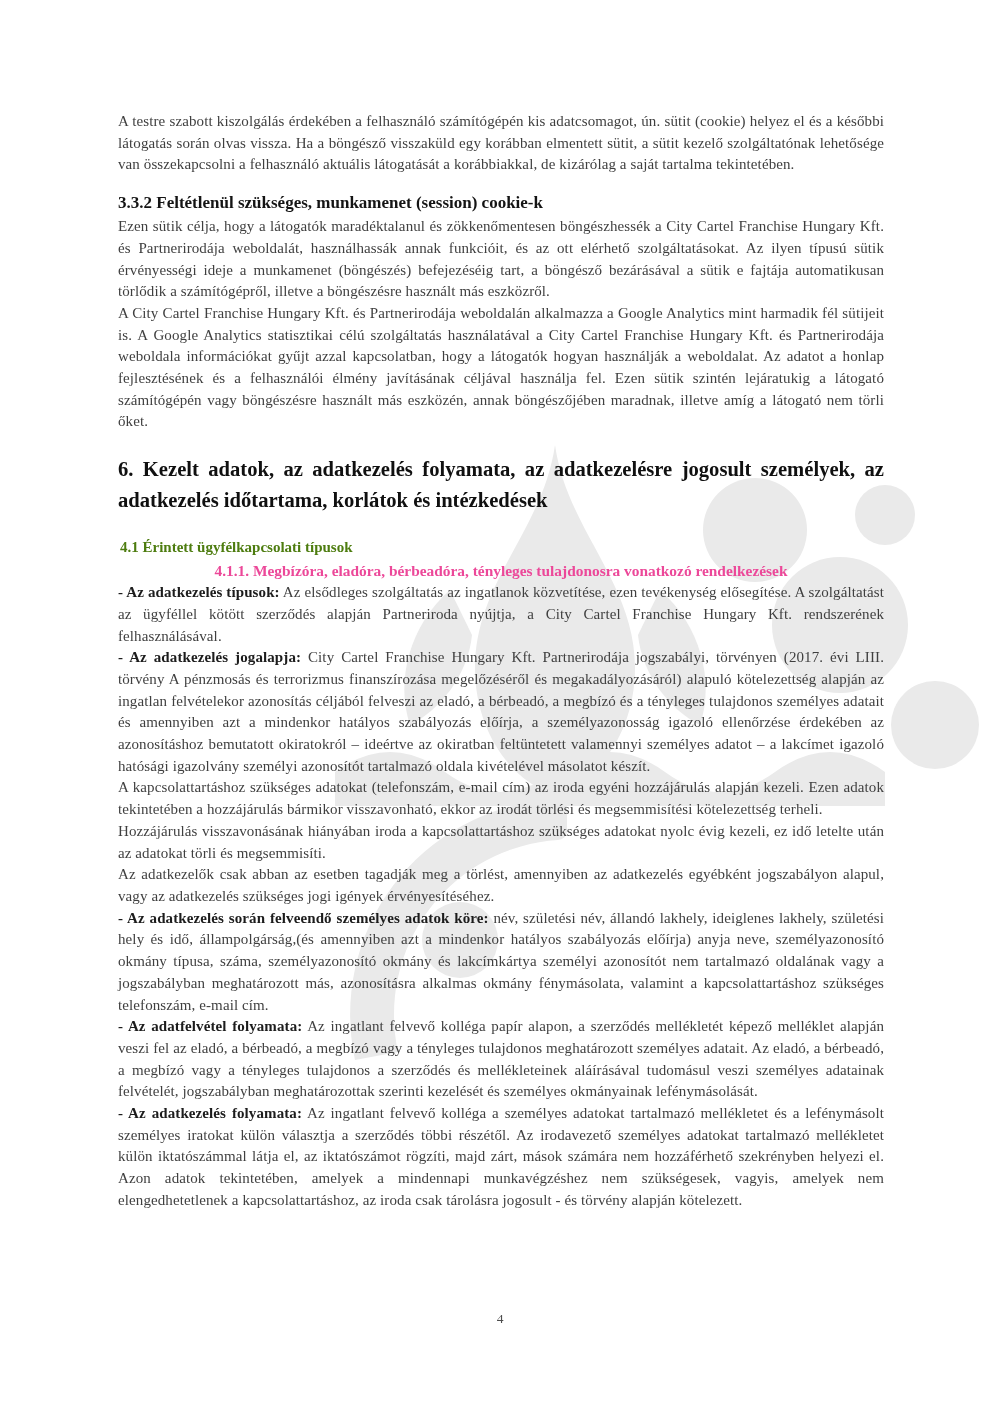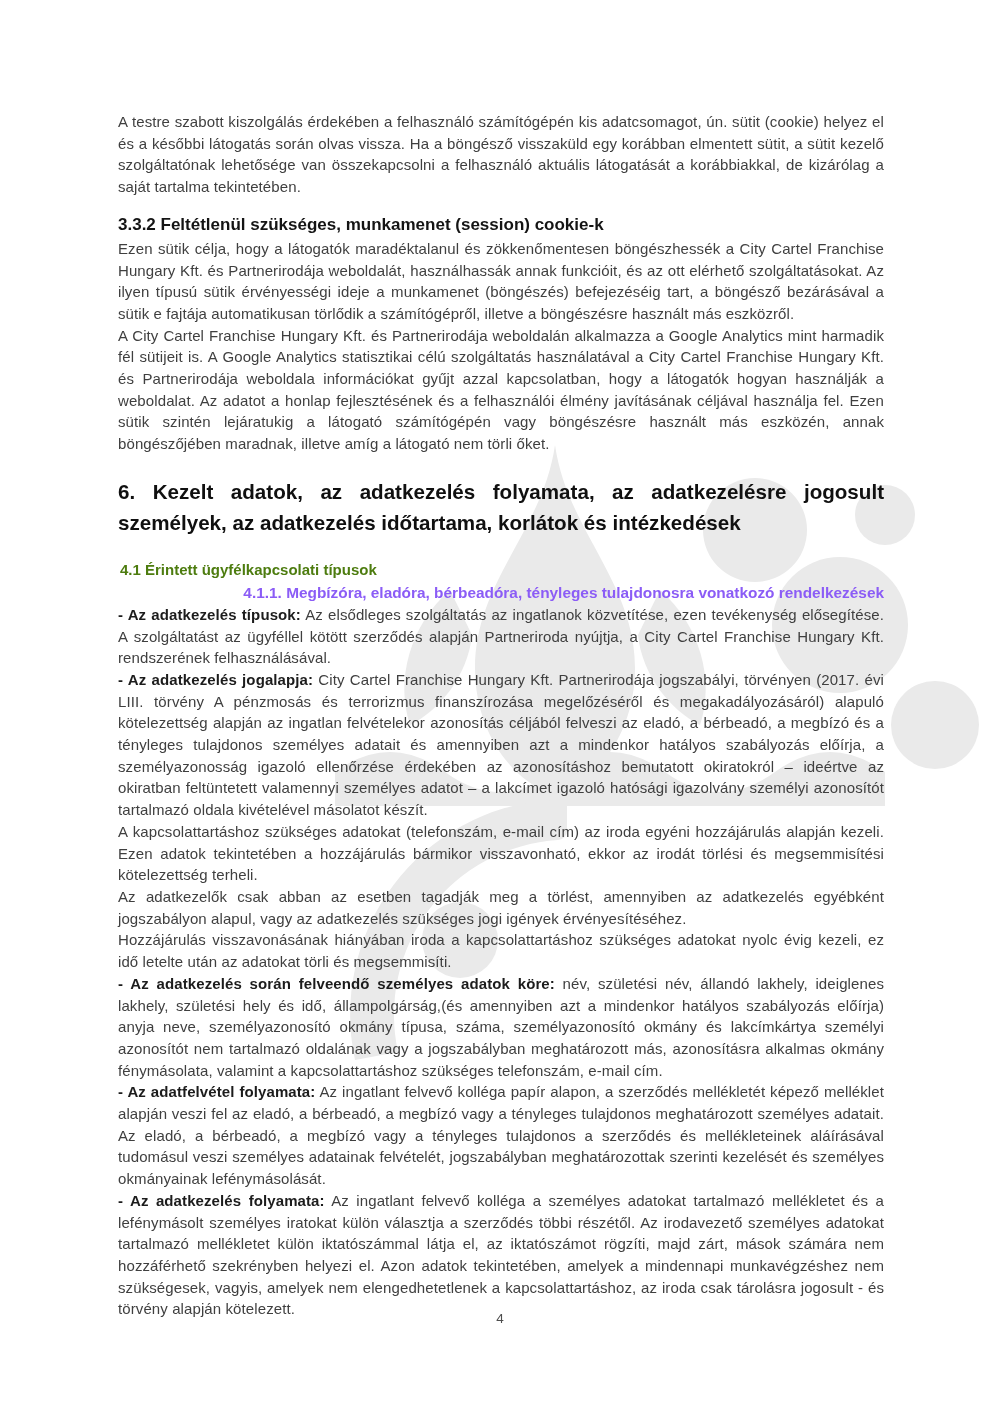--- a/index.html
+++ b/index.html
@@ -1,21 +1,21 @@
 <!DOCTYPE html>
 <html lang="hu"><head>
 <meta charset="utf-8">
 <style>
   html,body{margin:0;padding:0;background:#ffffff;}
   .page{
     position:relative;
     width:1000px;height:1414px;
     background:#ffffff;
     overflow:hidden;
-    font-family:Liberation Sans, sans-serif;
+    font-family:Liberation Serif, serif;
   }
   .watermark{
     position:absolute;left:300px;top:420px;z-index:0;
     pointer-events:none;
   }
   .content{
     position:absolute;left:118px;top:111px;width:766px;z-index:1;
     color:#3f3f3f;
     font-size:15px;line-height:21.7px;
     text-align:justify;
@@ -30,22 +30,22 @@
   .chapter-head{
     font-size:20.6px;font-weight:700;color:#101010;
     line-height:31px;margin:21px 0 20px 0;text-align:justify;
     letter-spacing:0;
   }
   .sub1-head{
     font-size:15px;font-weight:700;color:#4d7c0f;
     line-height:23px;margin:0 0 1px 2px;text-align:left;letter-spacing:0;
   }
   .sub2-head{
-    font-size:15.4px;font-weight:700;color:#8b5cf6;
-    line-height:22px;margin:0;text-align:right;letter-spacing:0;
+    font-size:15.4px;font-weight:700;color:#ec4899;
+    line-height:22px;margin:0;text-align:center;letter-spacing:0;
   }
   .lead{font-weight:700;color:#1c1c1c;}
   .footer{
     position:absolute;left:0;right:0;top:1311px;z-index:1;
     text-align:center;color:#4d4d4d;font-size:13.5px;
   }
 </style>
 </head>
 <body>
 
@@ -87,23 +87,23 @@
 
     <p class="sub1-head">4.1 Érintett ügyfélkapcsolati típusok</p>
     <p class="sub2-head">4.1.1.  Megbízóra, eladóra, bérbeadóra, tényleges tulajdonosra vonatkozó rendelkezések</p>
 
     <p><span class="lead">- Az adatkezelés típusok:</span><span> Az elsődleges szolgáltatás az ingatlanok közvetítése, ezen tevékenység elősegítése. A szolgáltatást az ügyféllel kötött szerződés alapján Partneriroda nyújtja, a City Cartel Franchise Hungary Kft. rendszerének felhasználásával.</span></p>
 
     <p><span class="lead">- Az adatkezelés jogalapja:</span><span> City Cartel Franchise Hungary Kft. Partnerirodája jogszabályi, törvényen (2017. évi LIII. törvény A pénzmosás és terrorizmus finanszírozása megelőzéséről és megakadályozásáról) alapuló kötelezettség alapján az ingatlan felvételekor azonosítás céljából felveszi az eladó, a bérbeadó, a megbízó és a tényleges tulajdonos személyes adatait és amennyiben azt a mindenkor hatályos szabályozás előírja, a személyazonosság igazoló ellenőrzése érdekében az azonosításhoz bemutatott okiratokról – ideértve az okiratban feltüntetett valamennyi személyes adatot – a lakcímet igazoló hatósági igazolvány személyi azonosítót tartalmazó oldala kivételével másolatot készít.</span></p>
 
     <p><span>A kapcsolattartáshoz szükséges adatokat (telefonszám, e-mail cím) az iroda egyéni hozzájárulás alapján kezeli. Ezen adatok tekintetében a hozzájárulás bármikor visszavonható, ekkor az irodát törlési és megsemmisítési kötelezettség terheli.</span></p>
 
+    <p><span>Hozzájárulás visszavonásának hiányában iroda a kapcsolattartáshoz szükséges adatokat nyolc évig kezeli, ez idő letelte után az adatokat törli és megsemmisíti.</span></p>
+
     <p><span>Az adatkezelők csak abban az esetben tagadják meg a törlést, amennyiben az adatkezelés egyébként jogszabályon alapul, vagy az adatkezelés szükséges jogi igények érvényesítéséhez.</span></p>
-
-    <p><span>Hozzájárulás visszavonásának hiányában iroda a kapcsolattartáshoz szükséges adatokat nyolc évig kezeli, ez idő letelte után az adatokat törli és megsemmisíti.</span></p>
 
     <p><span class="lead">- Az adatkezelés során felveendő személyes adatok köre:</span><span> név, születési név, állandó lakhely, ideiglenes lakhely, születési hely és idő, állampolgárság,(és amennyiben azt a mindenkor hatályos szabályozás előírja) anyja neve, személyazonosító okmány típusa, száma, személyazonosító okmány és lakcímkártya személyi azonosítót nem tartalmazó oldalának vagy a jogszabályban meghatározott más, azonosításra alkalmas okmány fénymásolata, valamint a kapcsolattartáshoz szükséges telefonszám, e-mail cím.</span></p>
 
     <p><span class="lead">- Az adatfelvétel folyamata:</span><span>  Az ingatlant felvevő kolléga papír alapon, a szerződés mellékletét képező melléklet alapján veszi fel az eladó, a bérbeadó, a megbízó vagy a tényleges tulajdonos meghatározott személyes adatait. Az eladó, a bérbeadó, a megbízó vagy a tényleges tulajdonos a szerződés és mellékleteinek aláírásával tudomásul veszi személyes adatainak felvételét, jogszabályban meghatározottak szerinti kezelését és személyes okmányainak lefénymásolását.</span></p>
 
     <p><span class="lead">- Az adatkezelés folyamata:</span><span> Az ingatlant felvevő kolléga a személyes adatokat tartalmazó mellékletet és a lefénymásolt személyes iratokat külön választja a szerződés többi részétől. Az irodavezető személyes adatokat tartalmazó mellékletet külön iktatószámmal látja el, az iktatószámot rögzíti, majd zárt, mások számára nem hozzáférhető szekrényben helyezi el.  Azon adatok tekintetében, amelyek a mindennapi munkavégzéshez nem szükségesek, vagyis, amelyek nem elengedhetetlenek a kapcsolattartáshoz, az iroda csak tárolásra jogosult - és törvény alapján kötelezett.</span></p>
 
   </div>
 
   <div class="footer">4</div>

